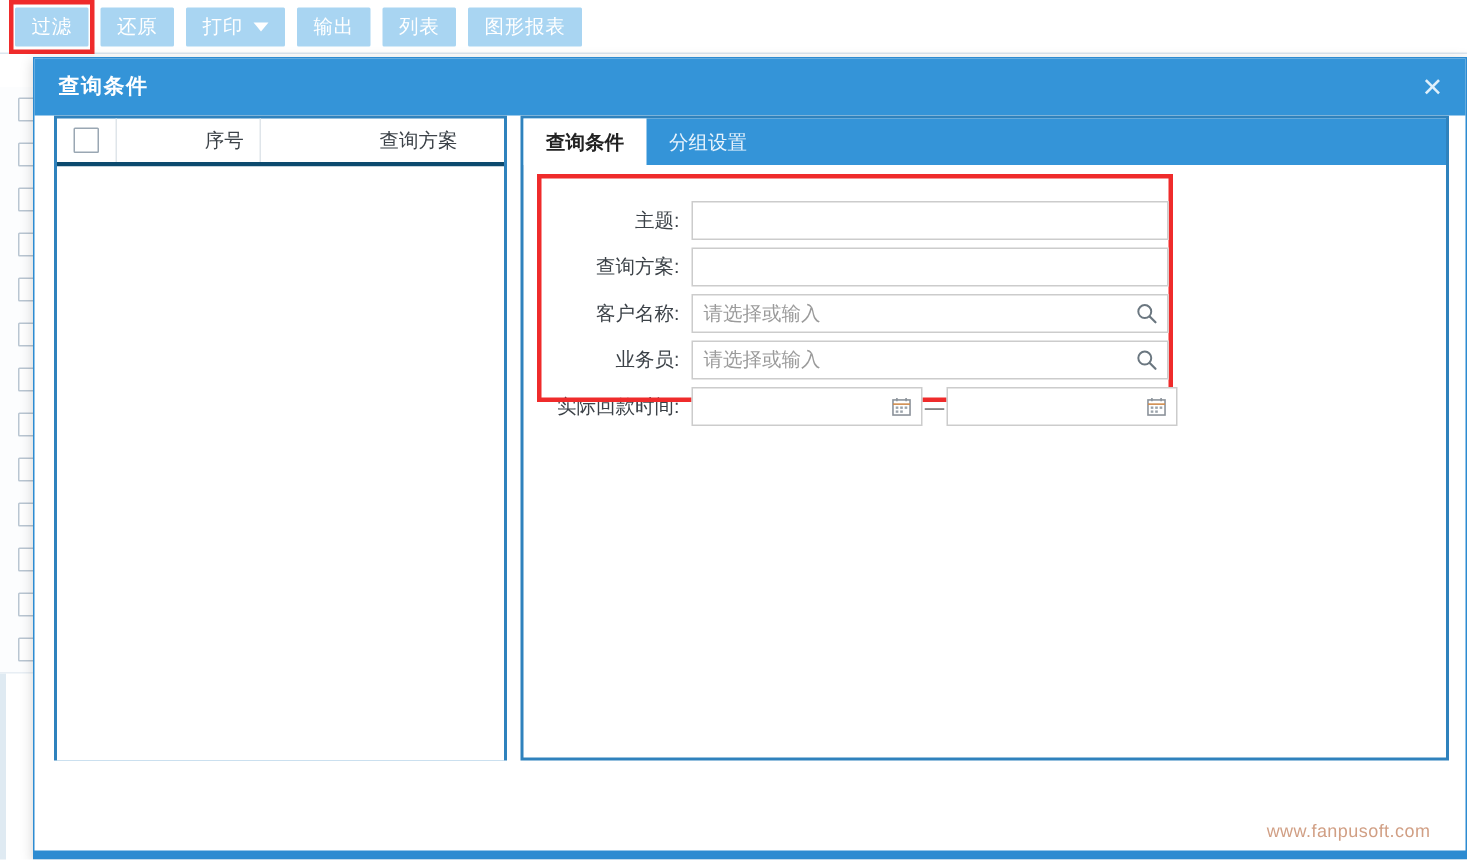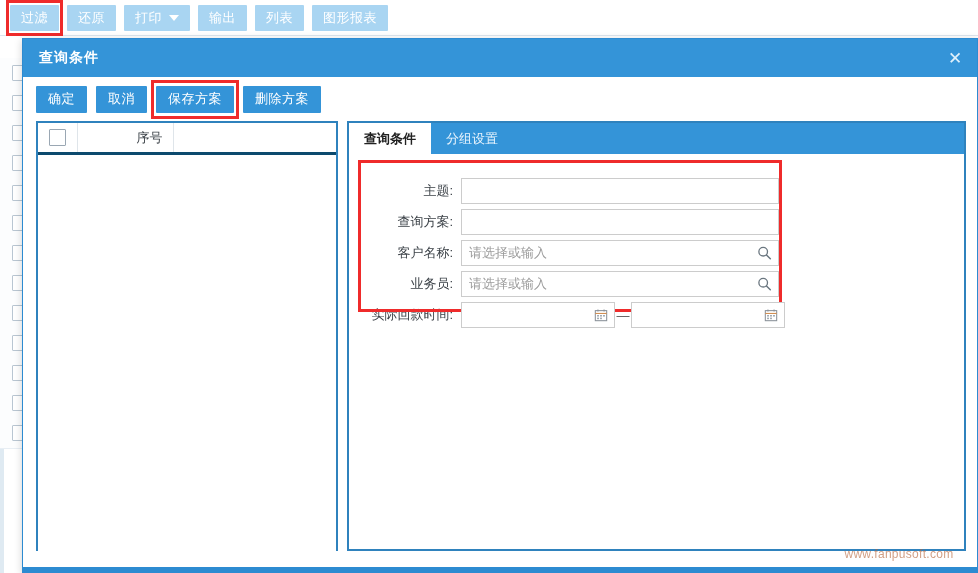--- a/index.html
+++ b/index.html
@@ -224,43 +224,30 @@
 
   <div class="modal">
 
     <div class="modal-header">
       <div class="modal-title">查询条件</div>
       <div class="modal-close">✕</div>
     </div>
 
     <div class="modal-body">
 
-      <div class="action-bar">
-        <button class="act-btn">
-          <span>确定</span>
-        </button>
-        <button class="act-btn">
-          <span>取消</span>
-        </button>
-        <button class="act-btn hl">
-          <span>保存方案</span>
-        </button>
-        <button class="act-btn">
-          <span>删除方案</span>
-        </button>
-      </div>
 
       <div class="content">
 
         <div class="scheme-panel">
           <div class="scheme-head">
             <div class="sh-cell sh-cb">
               <span class="cbx"></span>
             </div>
             <div class="sh-cell sh-no">序号</div>
+            <div class="sh-cell sh-name">查询方案</div>
           </div>
           <div class="scheme-body"></div>
         </div>
 
         <div class="tab-panel">
           <div class="tab-bar">
             <div class="tab active">
               <span>查询条件</span>
             </div>
             <div class="tab">

